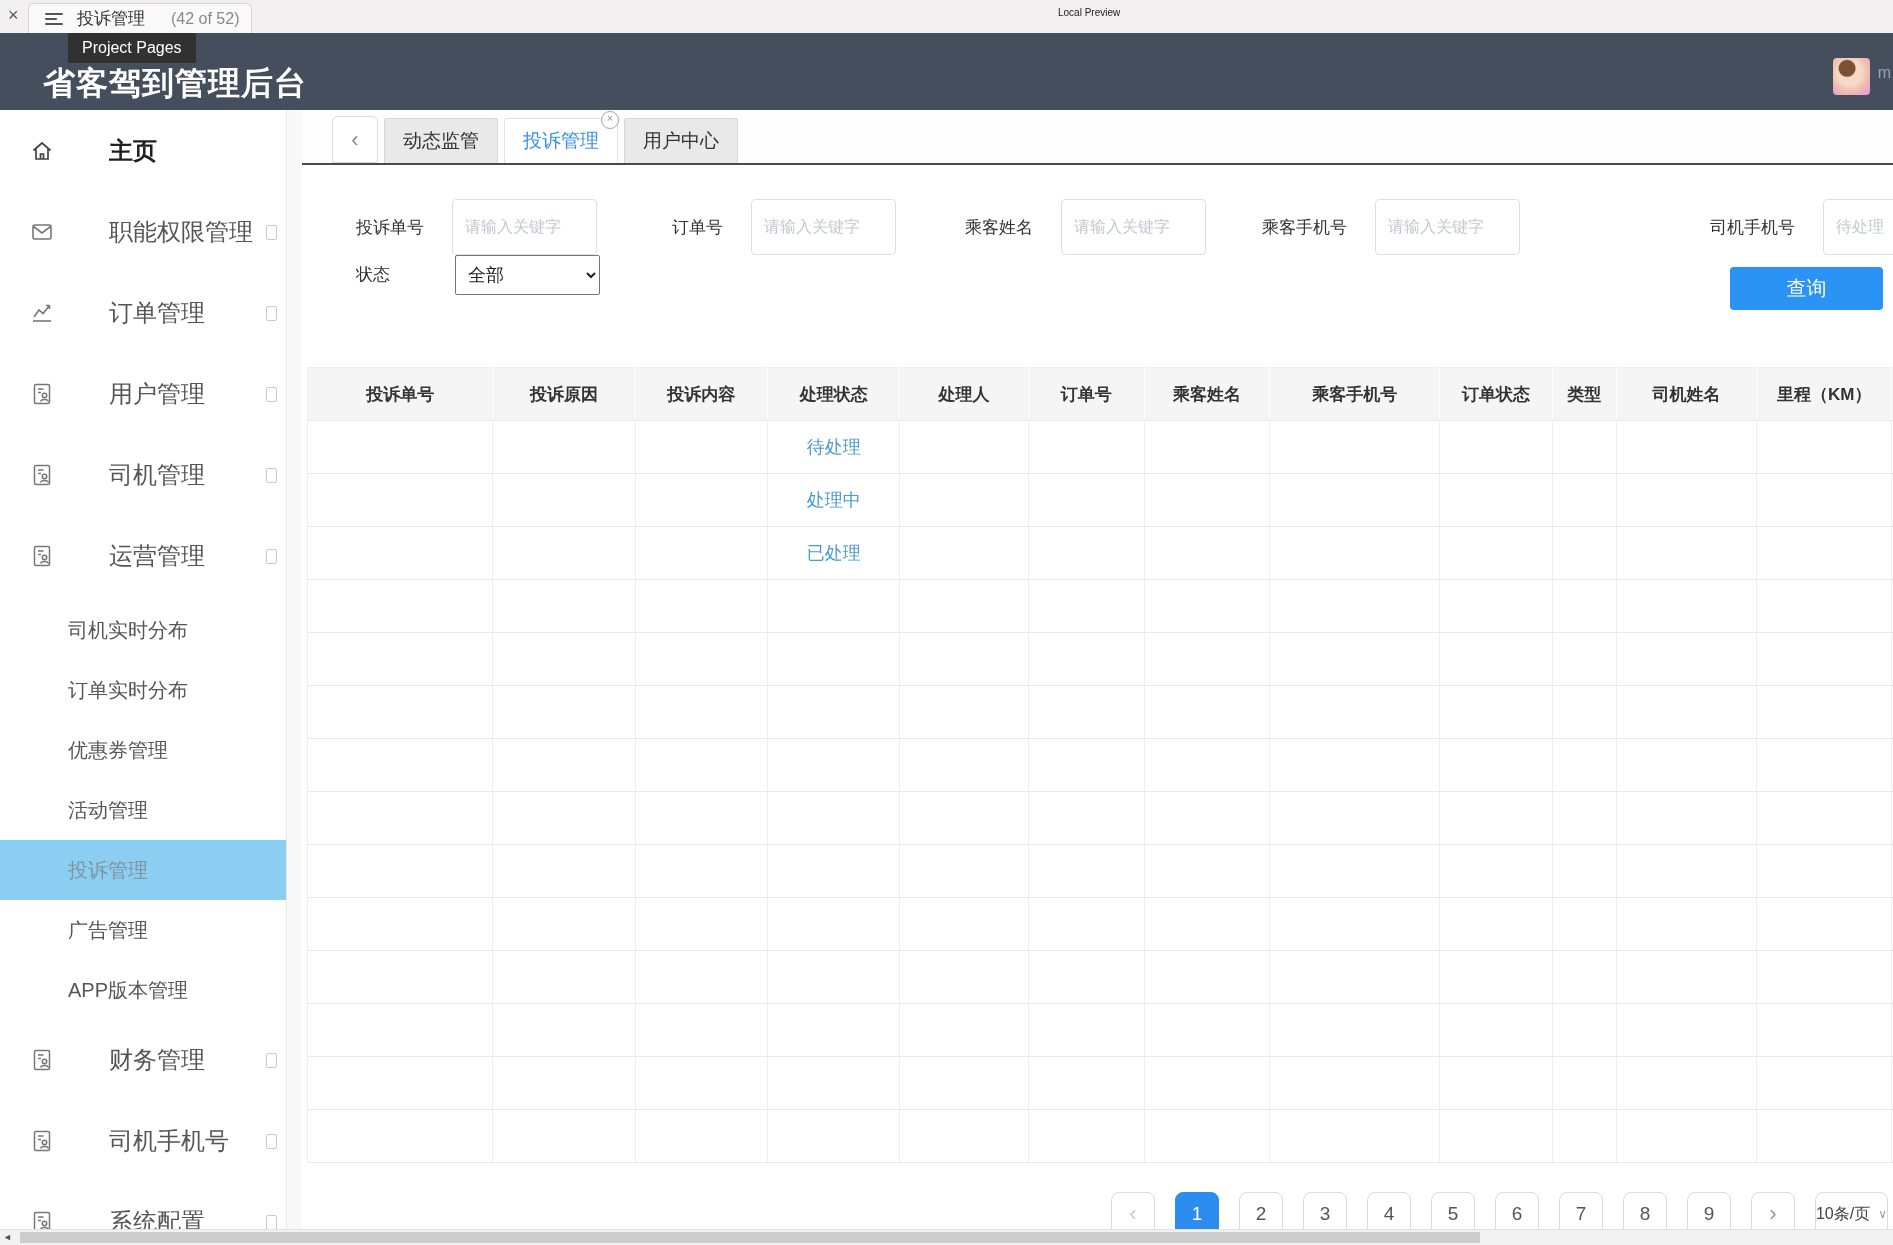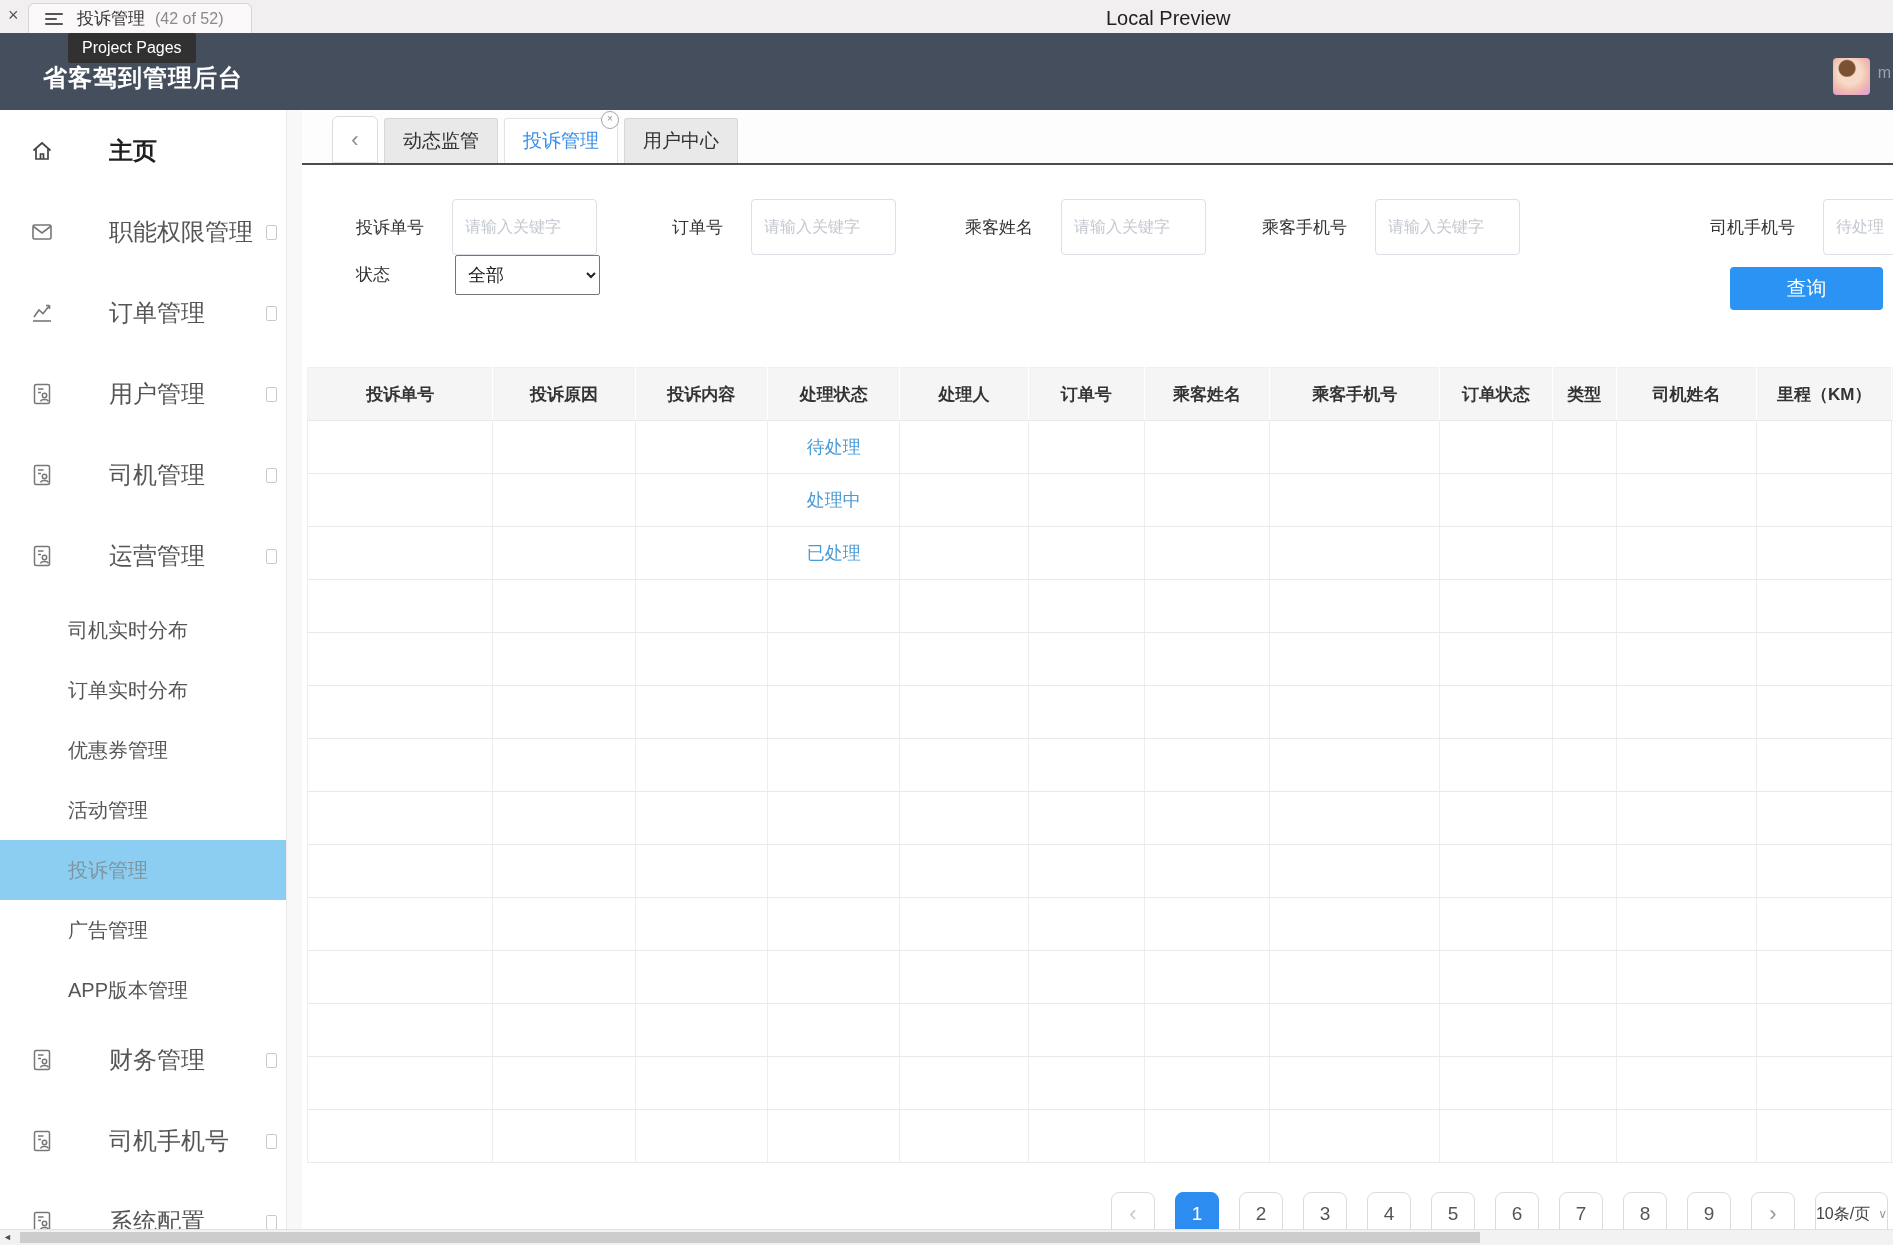--- a/index.html
+++ b/index.html
@@ -7,25 +7,25 @@
   
   .topbar{position:relative;height:33px;background:#f1eff0;}
   .close-x{position:absolute;left:8px;top:5px;font-size:18px;color:#555;cursor:default;}
   .win-tab{position:absolute;left:28px;top:3px;width:224px;height:30px;background:#faf8f9;
     border:1px solid #d8d5d6;border-bottom:none;border-radius:6px 6px 0 0;
     display:flex;align-items:center;box-sizing:border-box;}
   .hamburger{margin-left:16px;width:18px;display:flex;flex-direction:column;gap:3px;}
   .hamburger span{height:2px;background:#555;border-radius:1px;}
   .hamburger span:nth-child(1){width:18px}.hamburger span:nth-child(2){width:12px}.hamburger span:nth-child(3){width:18px}
   .win-title{margin-left:14px;font-size:17px;color:#333;}
-  .win-count{margin-left:10px;font-size:16px;color:#8a8a8a;}
-  .local-preview{position:absolute;left:1058px;top:7px;font-size:20px;color:#222;margin-left:48px;}
+  .win-count{margin-left:26px;font-size:16px;color:#8a8a8a;}
+  .local-preview{position:absolute;left:1058px;top:7px;font-size:10px;color:#222;}
   
   .app-header{position:relative;height:77px;background:#454e5c;}
-  .brand{position:absolute;left:43px;top:29px;font-size:24px;font-weight:bold;color:#fff;letter-spacing:1px;}
+  .brand{position:absolute;left:43px;top:29px;font-size:32px;font-weight:bold;color:#fff;letter-spacing:1px;}
   .tooltip{position:absolute;left:68px;top:0;height:30px;background:#313131;color:#fff;
     font-size:16px;line-height:30px;padding:0 14px;border-radius:2px;z-index:5;}
   .avatar{position:absolute;right:23px;top:25px;width:37px;height:37px;border-radius:4px;
     background:radial-gradient(circle at 38% 28%,#7a5233 0 22%,rgba(122,82,51,0) 26%),
                radial-gradient(circle at 45% 40%,#f6d9c6 0 40%,#f2bfae 60%,#e9a8c4 80%,#cfa9e0 100%);}
   .username{position:absolute;right:2px;top:31px;font-size:16px;color:#97a2b0;}
   
   .layout{display:flex;height:1135px;}
   .sidebar{position:relative;width:302px;flex:none;box-sizing:border-box;padding-top:17px;background:#fff;}
   .side-track{position:absolute;right:0;top:0;bottom:0;width:15px;background:#f8f8f8;border-left:1px solid #e9e9e9;}

